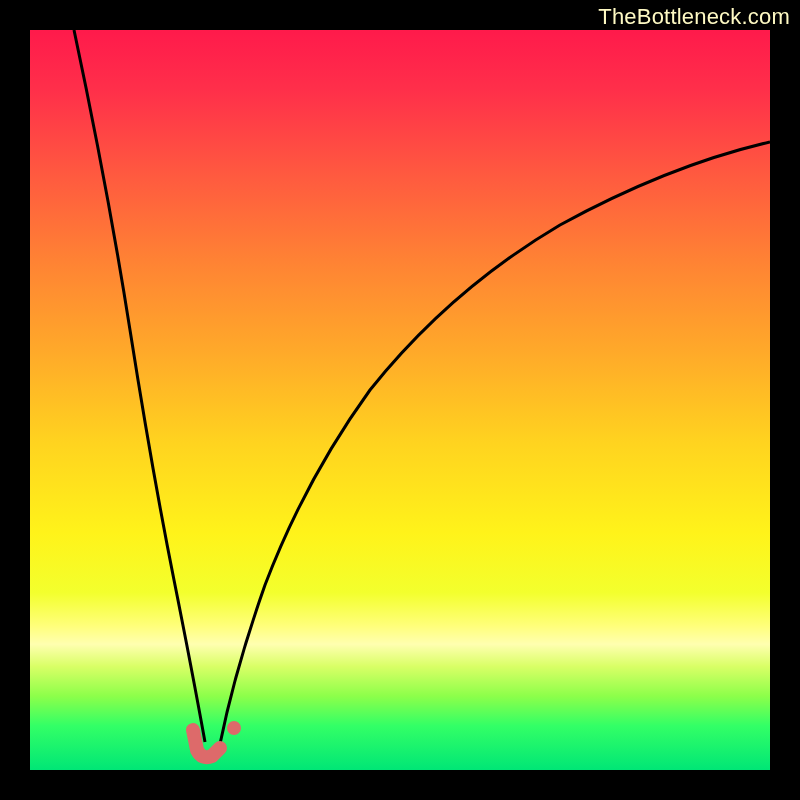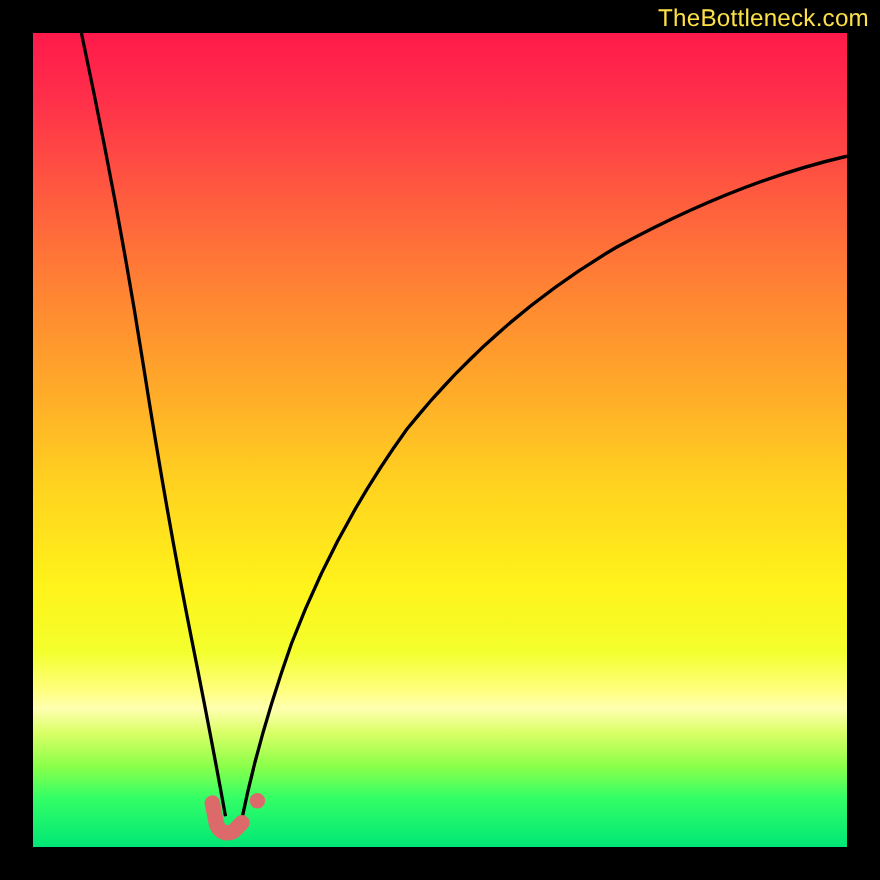--- a/index.html
+++ b/index.html
@@ -42,21 +42,21 @@
       #d9ff66 86%,
       #8dff4a 90%,
       #33ff66 94%,
       #00e676 100%
     );
   }
   .watermark {
     position: absolute;
     top: 4px;
     right: 10px;
-    color: #fde047;
+    color: #fef9c3;
     font-size: 22px;
     font-weight: 500;
     letter-spacing: 0.2px;
     user-select: none;
   }
   svg.curves {
     position: absolute;
     inset: 0;
   }
 </style>

